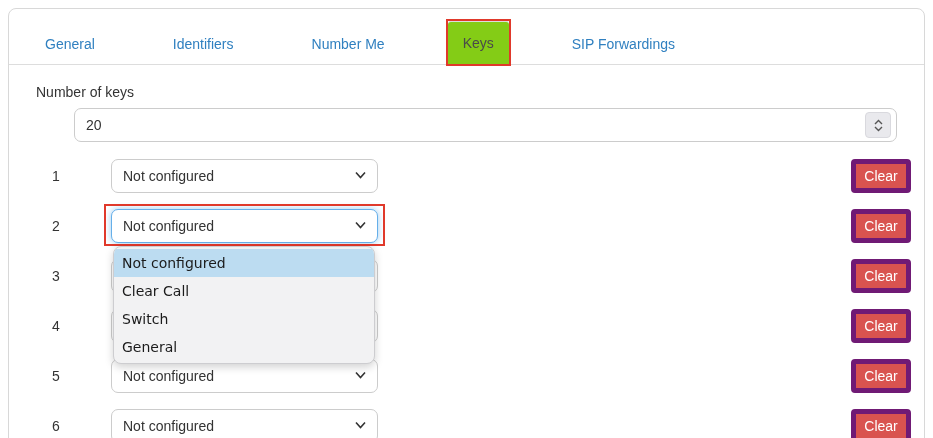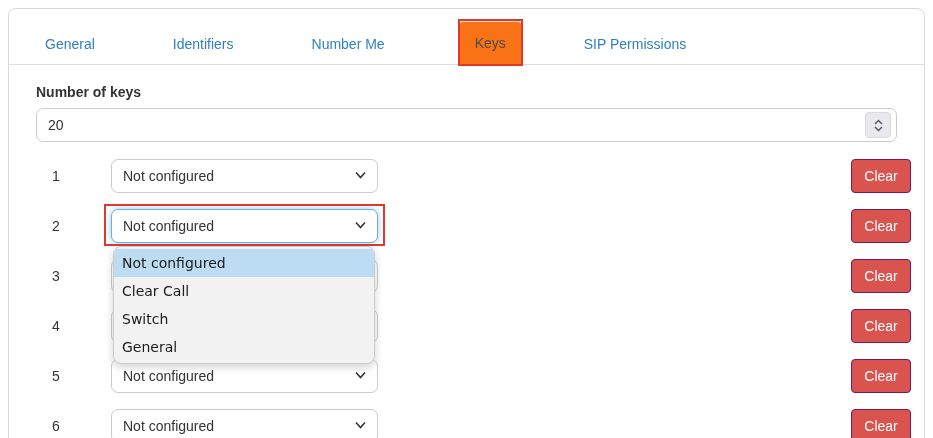--- a/index.html
+++ b/index.html
@@ -9,29 +9,29 @@
   .panel { position:absolute; left:8px; top:8px; width:917px; height:520px;
     background:#fff; border:1px solid #d8d8d8; border-radius:8px; }
 
   
   .tabbar { position:relative; margin-top:12px; padding-left:20px;
     border-bottom:1px solid #ddd; display:flex; align-items:flex-end;gap:46px; }
   .tab { position:relative; display:block; padding:11px 15px; font-size:14px;
     line-height:20px; color:#3080c0; cursor:pointer; text-decoration:none;
     border:1px solid transparent; border-bottom:none; margin-bottom:-1px;
     border-radius:4px 4px 0 0; }
-  .tab.active { color:#4a4a4a; background:#f97316; border-color:#ddd;
-    border-bottom:1px solid #fff;margin-left:12px; }
+  .tab.active { color:#4a4a4a; background:#84cc16; border-color:#ddd;
+    border-bottom:1px solid #fff; }
   .tab-annotation { position:absolute; left:-2px; right:-2px; top:-3px; bottom:-2px;
     border:2px solid #e0392b; pointer-events:none; z-index:5; }
 
   
   .content { position:relative; padding:0 27px; }
-  .field-label { margin-top:19px; font-size:14px; font-weight:bold; color:#333; }
-  .num-input-wrap { position:relative; margin-top:8px; }
+  .field-label { margin-top:19px; font-size:14px; font-weight:normal; color:#333; }
+  .num-input-wrap { position:relative; margin-top:8px;margin-left:38px; }
   .num-input { width:100%; height:34px; border:1px solid #ccc; border-radius:7px;
     padding:0 36px 0 11px; font-size:14px; color:#333;
     font-family:"Liberation Sans", sans-serif; outline:none; }
   .spinner { position:absolute; right:6px; top:4px; width:26px; height:26px;
     background:#e9e9ed; border:1px solid #d9d9de; border-radius:4px;
     display:flex; flex-direction:column; align-items:center; justify-content:center;
     gap:1px; cursor:pointer; }
   .spinner svg { display:block; }
 
   
@@ -41,21 +41,21 @@
     text-align:center; font-size:14px; color:#333; }
   .select { position:absolute; left:75px; top:0; width:267px; height:34px;
     background:#fff; border:1px solid #ccc; border-radius:7px; cursor:pointer;
     font-size:14px; color:#333; line-height:32px; padding-left:11px; }
   .select .chev { position:absolute; right:11px; top:11px; }
   .select.focused { border-color:#66afe9;
     box-shadow:0 0 7px rgba(102,175,233,.65); }
   .select-annotation { position:absolute; left:68px; top:-5px; width:281px;
     height:42px; border:2px solid #e0392b; pointer-events:none; z-index:3; }
   .clear-btn { position:absolute; right:-14px; top:0; width:60px; height:34px;
-    background:#d9534f; border:1px solid #701a75; border-radius:4px;
+    background:#d9534f; border:5px solid #701a75; border-radius:4px;
     color:#fff; font-size:14px; font-family:"Liberation Sans", sans-serif;
     cursor:pointer; }
 
   
   .menu { position:absolute; left:77px; top:37px; width:262px; z-index:10;
     background:#f2f2f3; border:1px solid #cdcdd0; border-radius:8px;
     box-shadow:0 3px 8px rgba(0,0,0,.18); padding:2px 0; overflow:hidden; }
   .menu-option { height:28px; line-height:28px; padding-left:8px;
     font-family:"DejaVu Sans", sans-serif; font-size:14px; color:#1b1b1b;
     cursor:pointer; white-space:nowrap; }
@@ -67,21 +67,21 @@
 <div class="panel">
 
   <div class="tabbar">
     <a class="tab">General</a>
     <a class="tab">Identifiers</a>
     <a class="tab">Number Me</a>
     <a class="tab active">
       <span>Keys</span>
       <span class="tab-annotation"></span>
     </a>
-    <a class="tab">SIP Permissions</a>
+    <a class="tab">SIP Forwardings</a>
   </div>
 
   <div class="content">
 
     <div class="field-label">Number of keys</div>
     <div class="num-input-wrap">
       <input class="num-input" value="20" style="">
       <span class="spinner">
         <svg width="9" height="6" viewBox="0 0 9 6">
             <path d="M1 5 L4.5 1.5 L8 5" fill="none" stroke="#555" stroke-width="1.4"></path>

